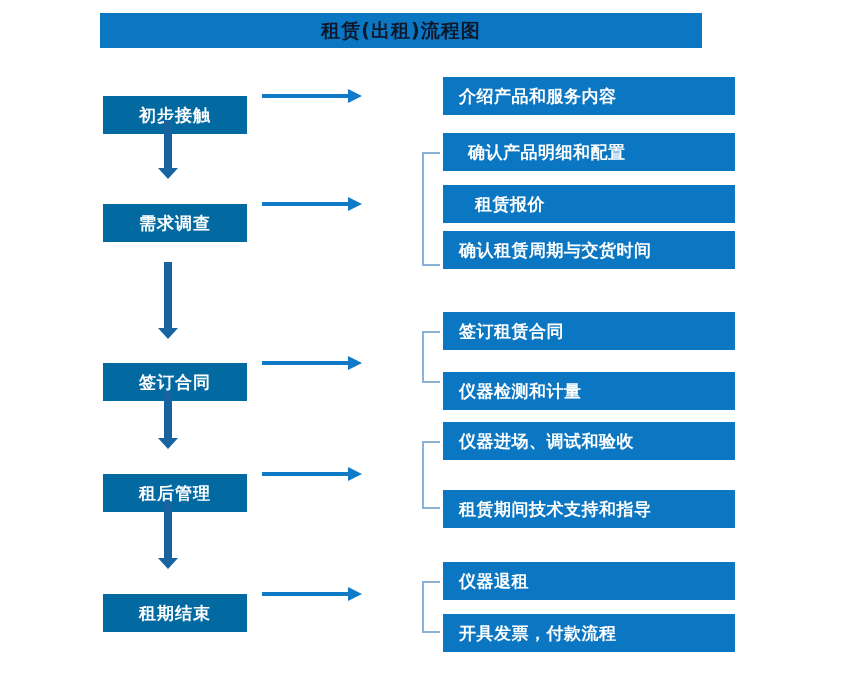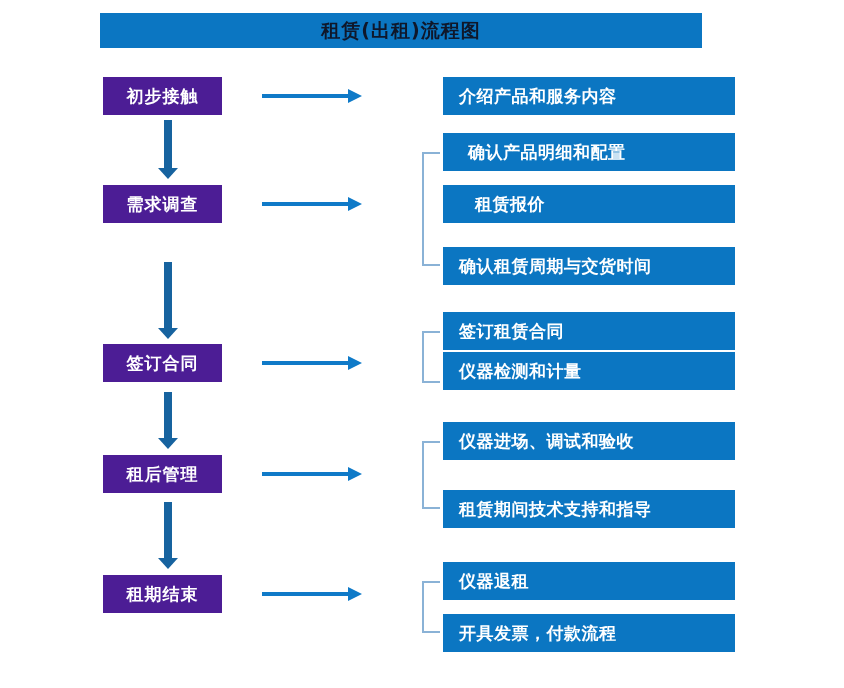--- a/index.html
+++ b/index.html
@@ -31,30 +31,31 @@
     display:flex;
     align-items:center;
     justify-content:center;
     letter-spacing:1px;
   }
 
   
   .stage-box{
     position:absolute;
     left:103px;
-    width:119px;
+    width:144px;
     height:38px;
-    background:#4c1d95;
+    background:#0369a1;
     color:#ffffff;
     font-size:17px;
     font-weight:bold;
     display:flex;
     align-items:center;
     justify-content:center;
     letter-spacing:1px;
+    margin-top:19px;
   }
 
   
   .detail-box{
     position:absolute;
     left:443px;
     width:292px;
     height:38px;
     background:#0b76c2;
     color:#ffffff;
@@ -190,27 +191,27 @@
   </div>
 
   <div class="detail-box" style="top:77px;">介绍产品和服务内容</div>
 
   <div class="bracket" style="top:152px;height:114px;"></div>
 
   <div class="detail-box" style="top:133px;padding-left:25px;">确认产品明细和配置</div>
 
   <div class="detail-box" style="top:185px;padding-left:32px;">租赁报价</div>
 
-  <div class="detail-box" style="top:247px;">确认租赁周期与交货时间</div>
+  <div class="detail-box" style="top:231px;">确认租赁周期与交货时间</div>
 
   <div class="bracket" style="top:331px;height:52px;"></div>
 
   <div class="detail-box" style="top:312px;">签订租赁合同</div>
 
-  <div class="detail-box" style="top:352px;">仪器检测和计量</div>
+  <div class="detail-box" style="top:372px;">仪器检测和计量</div>
 
   <div class="bracket" style="top:441px;height:68px;"></div>
 
   <div class="detail-box" style="top:422px;">仪器进场、调试和验收</div>
 
   <div class="detail-box" style="top:490px;">租赁期间技术支持和指导</div>
 
   <div class="bracket" style="top:581px;height:52px;"></div>
 
   <div class="detail-box" style="top:562px;">仪器退租</div>

